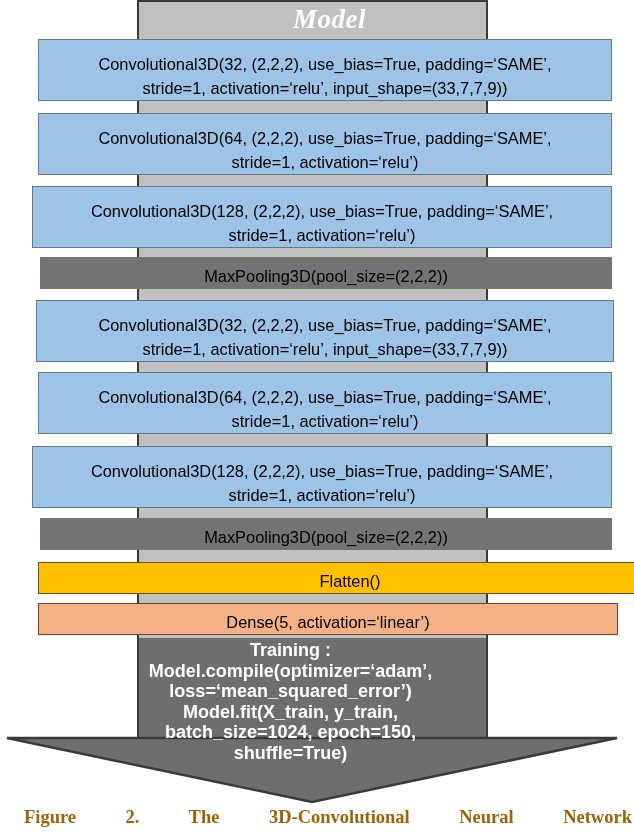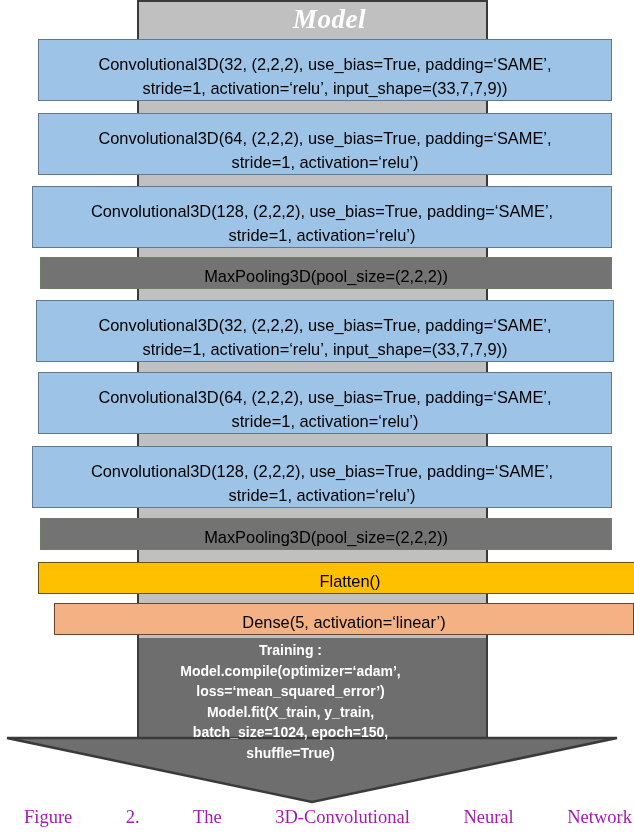--- a/index.html
+++ b/index.html
@@ -75,21 +75,21 @@
 
   .arrow-text {
     position: absolute;
     left: 137px;
     top: 640px;
     width: 307px;
     text-align: center;
     color: #ffffff;
     font-family: "Liberation Sans", sans-serif;
     font-weight: bold;
-    font-size: 14px;
+    font-size: 18px;
     line-height: 20.5px;
     z-index: 6;
     white-space: pre-line;
   }
 
   
   .layer {
     position: absolute;
     box-sizing: border-box;
     display: flex;
@@ -117,34 +117,33 @@
     background: #ffc000;
     border: 1.6px solid #6b4f13;
     font-size: 16.4px;
     line-height: 24px;
   }
   .layer.dense {
     background: #f4b183;
     border: 1.6px solid #6b4230;
     font-size: 16.4px;
     line-height: 24px;
-    margin-left: 16px;
   }
 
   
   .caption {
     position: absolute;
     left: 24px;
     top: 806px;
     width: 608px;
     font-family: "Liberation Serif", serif;
-    font-weight: normal;
+    font-weight: bold;
     font-size: 18.5px;
     line-height: 23px;
-    color: #a21caf;
+    color: #a16207;
     text-align: justify;
     text-align-last: justify;
     white-space: nowrap;
   }
 </style>
 </head>
 <body>
 
 <div id="figure-root">
 

